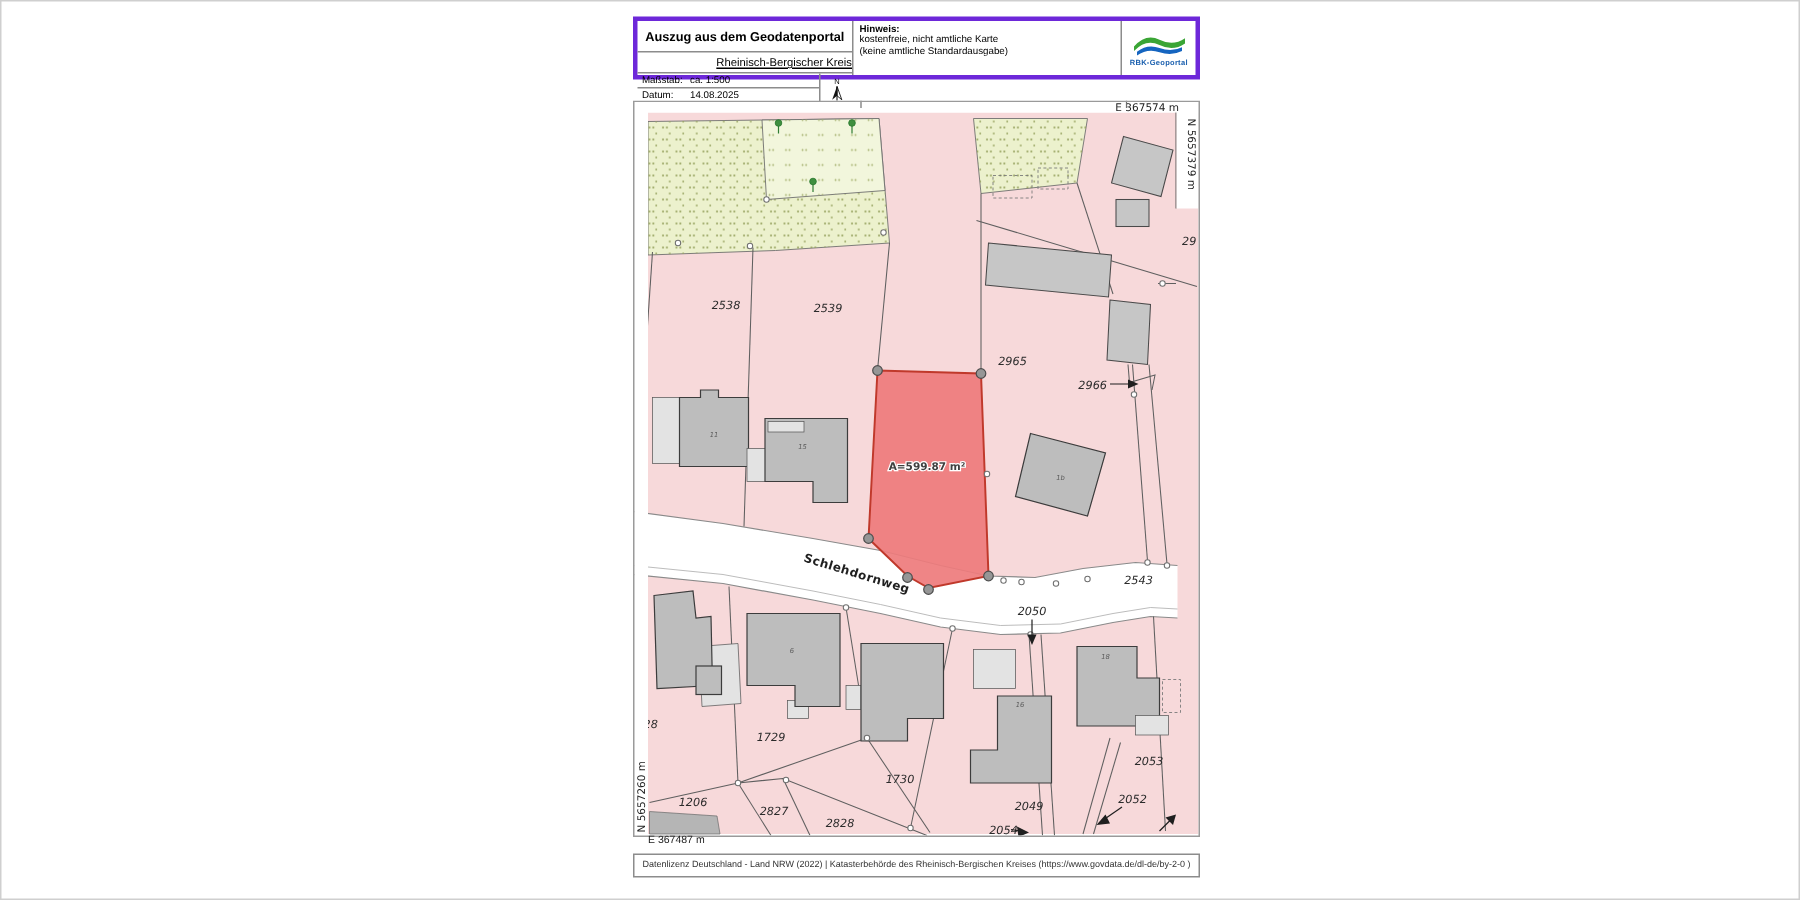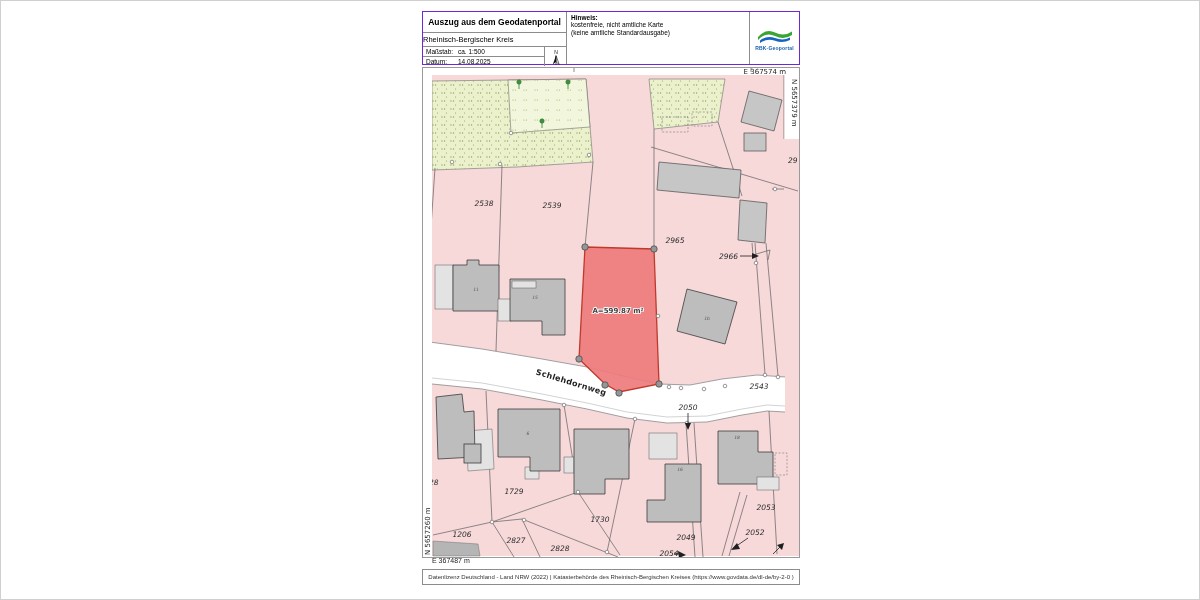--- a/index.html
+++ b/index.html
@@ -1,26 +1,26 @@
 <!DOCTYPE html>
 <html><head>
 <meta charset="utf-8">
 <style>
   * { margin:0; padding:0; box-sizing:border-box; }
   html,body { width:1200px; height:600px; background:#ffffff; font-family:"Liberation Sans", sans-serif; }
   #page { position:relative; width:1200px; height:600px; background:#ffffff; border:1px solid #cfcfcf; overflow:hidden; }
 
   
-  #header-box { position:absolute; left:421px; top:10px; width:378px; height:54px;
-    border:1px solid #6d28d9; display:flex; background:#fff; }
+  #header-box { position:absolute; left:421px; top:10px; width:378px; height:42px;
+    border:3px solid #6d28d9; display:flex; background:#fff; }
   .hcol1 { width:144px; border-right:1px solid #8c8c8c; display:flex; flex-direction:column; }
   .hcol2 { flex:1; border-right:1px solid #8c8c8c; padding:2px 4px; }
   .hcol3 { width:49px; display:flex; flex-direction:column; align-items:center; justify-content:center; }
   .title-row { height:21px; line-height:20px; text-align:center; font-weight:bold; font-size:8.5px; border-bottom:1px solid #8c8c8c; }
-  .subtitle-row { height:14px; line-height:13px; text-align:left; font-size:7.5px; border-bottom:1px solid #8c8c8c; }
+  .subtitle-row { height:14px; line-height:13px; text-align:right; font-size:7.5px; border-bottom:1px solid #8c8c8c;text-decoration:underline; }
   .bottom-row { flex:1; display:flex; }
   .md-stack { flex:1; display:flex; flex-direction:column; }
   .scale-row { flex:1; border-bottom:1px solid #8c8c8c; font-size:6.5px; padding:1px 3px; display:flex; align-items:center; }
   .date-row { flex:1; font-size:6.5px; padding:1px 3px; display:flex; align-items:center; }
   .md-label { display:inline-block; width:32px; }
   .north-cell { width:22px; border-left:1px solid #8c8c8c; display:flex; align-items:center; justify-content:center; }
   .hinweis-title { font-size:6.5px; font-weight:bold; }
   .hinweis-line { font-size:6.5px; line-height:7.5px; }
   .logo-text { font-size:5px; font-weight:bold; color:#1a5fae; letter-spacing:0.2px; margin-top:1px; }
 

